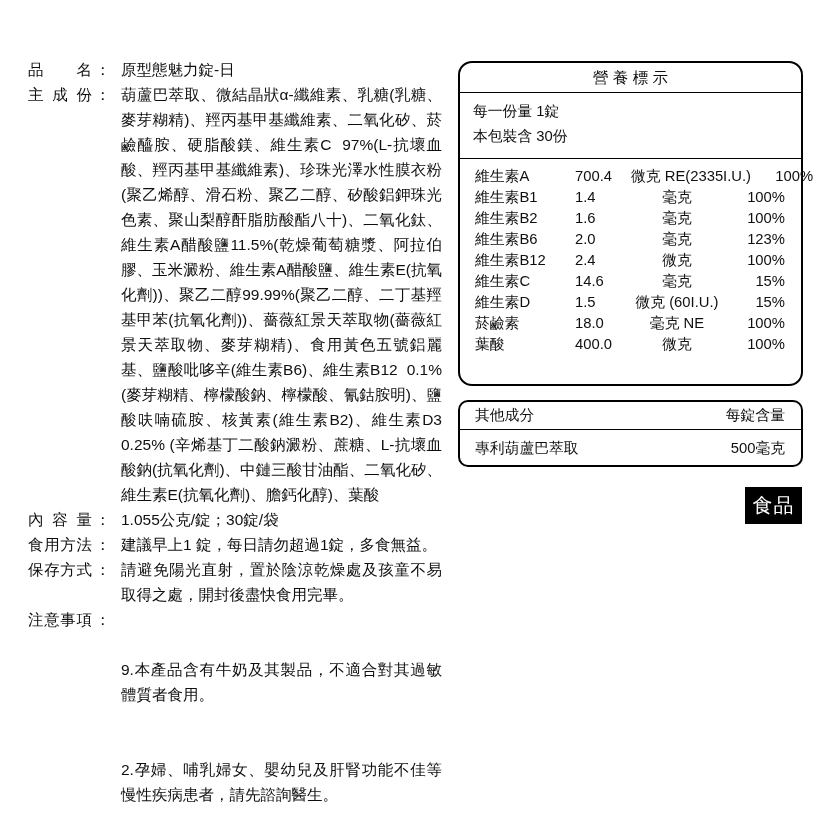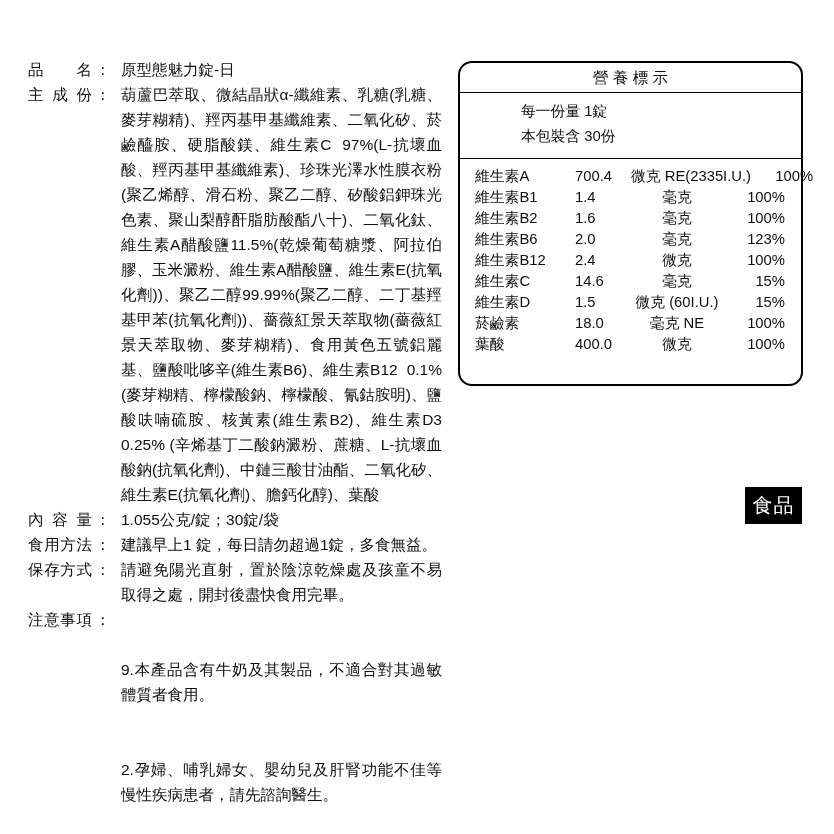--- a/index.html
+++ b/index.html
@@ -49,21 +49,21 @@
     text-align:center;
     border-bottom:1.5px solid #000;
     font-size:15.5px;
   }
   .nb-serving{
     height:59px;
     padding:6px 0 0 13px;
     border-bottom:1.5px solid #000;
     box-sizing:content-box;
   }
-  .nb-serving div{line-height:25px;margin-left:48px;}
+  .nb-serving div{line-height:25px;}
   .nb-header{
     height:28px;line-height:28px;
     display:flex;justify-content:space-between;
     padding-left:163px;padding-right:16px;
     border-bottom:1.5px solid #000;
   }
   .nb-rows{padding:7px 16px 8px 15px;}
   .n-row{
     display:grid;
     grid-template-columns:100px 47px 1fr 62px;
@@ -252,16 +252,26 @@
       </div>
       <div class="n-row">
         <span class="n-name">葉酸</span>
           <span class="n-amt">400.0</span>
           <span class="n-unit">微克</span>
           <span class="n-dv">100%</span>
       </div>
     </div>
   </div>
 
+  <div class="other-box">
+    <div class="ob-header">
+      <span>其他成分</span>
+      <span>每錠含量</span>
+    </div>
+    <div class="ob-row">
+      <span>專利葫蘆巴萃取</span>
+      <span>500毫克</span>
+    </div>
+  </div>
 
   <div class="food-badge">食品</div>
 
 </div>
 
 </body></html>

